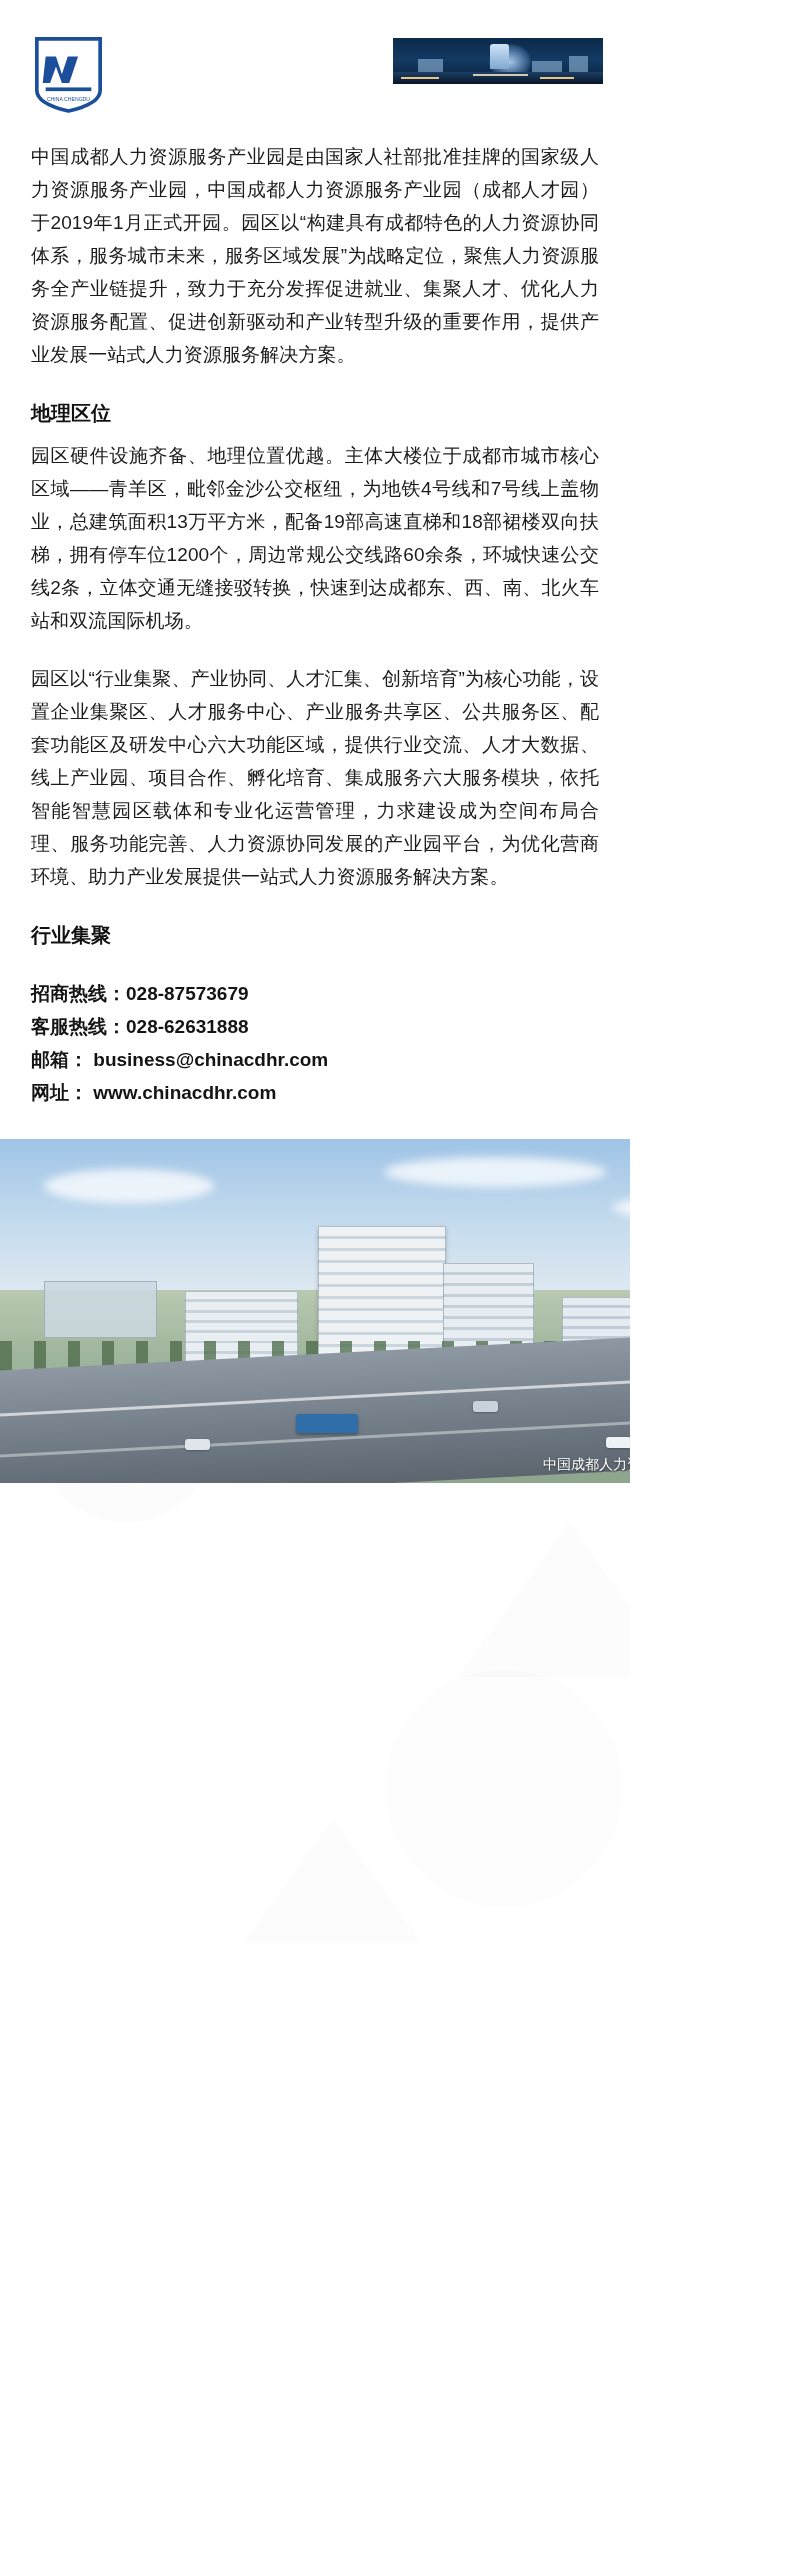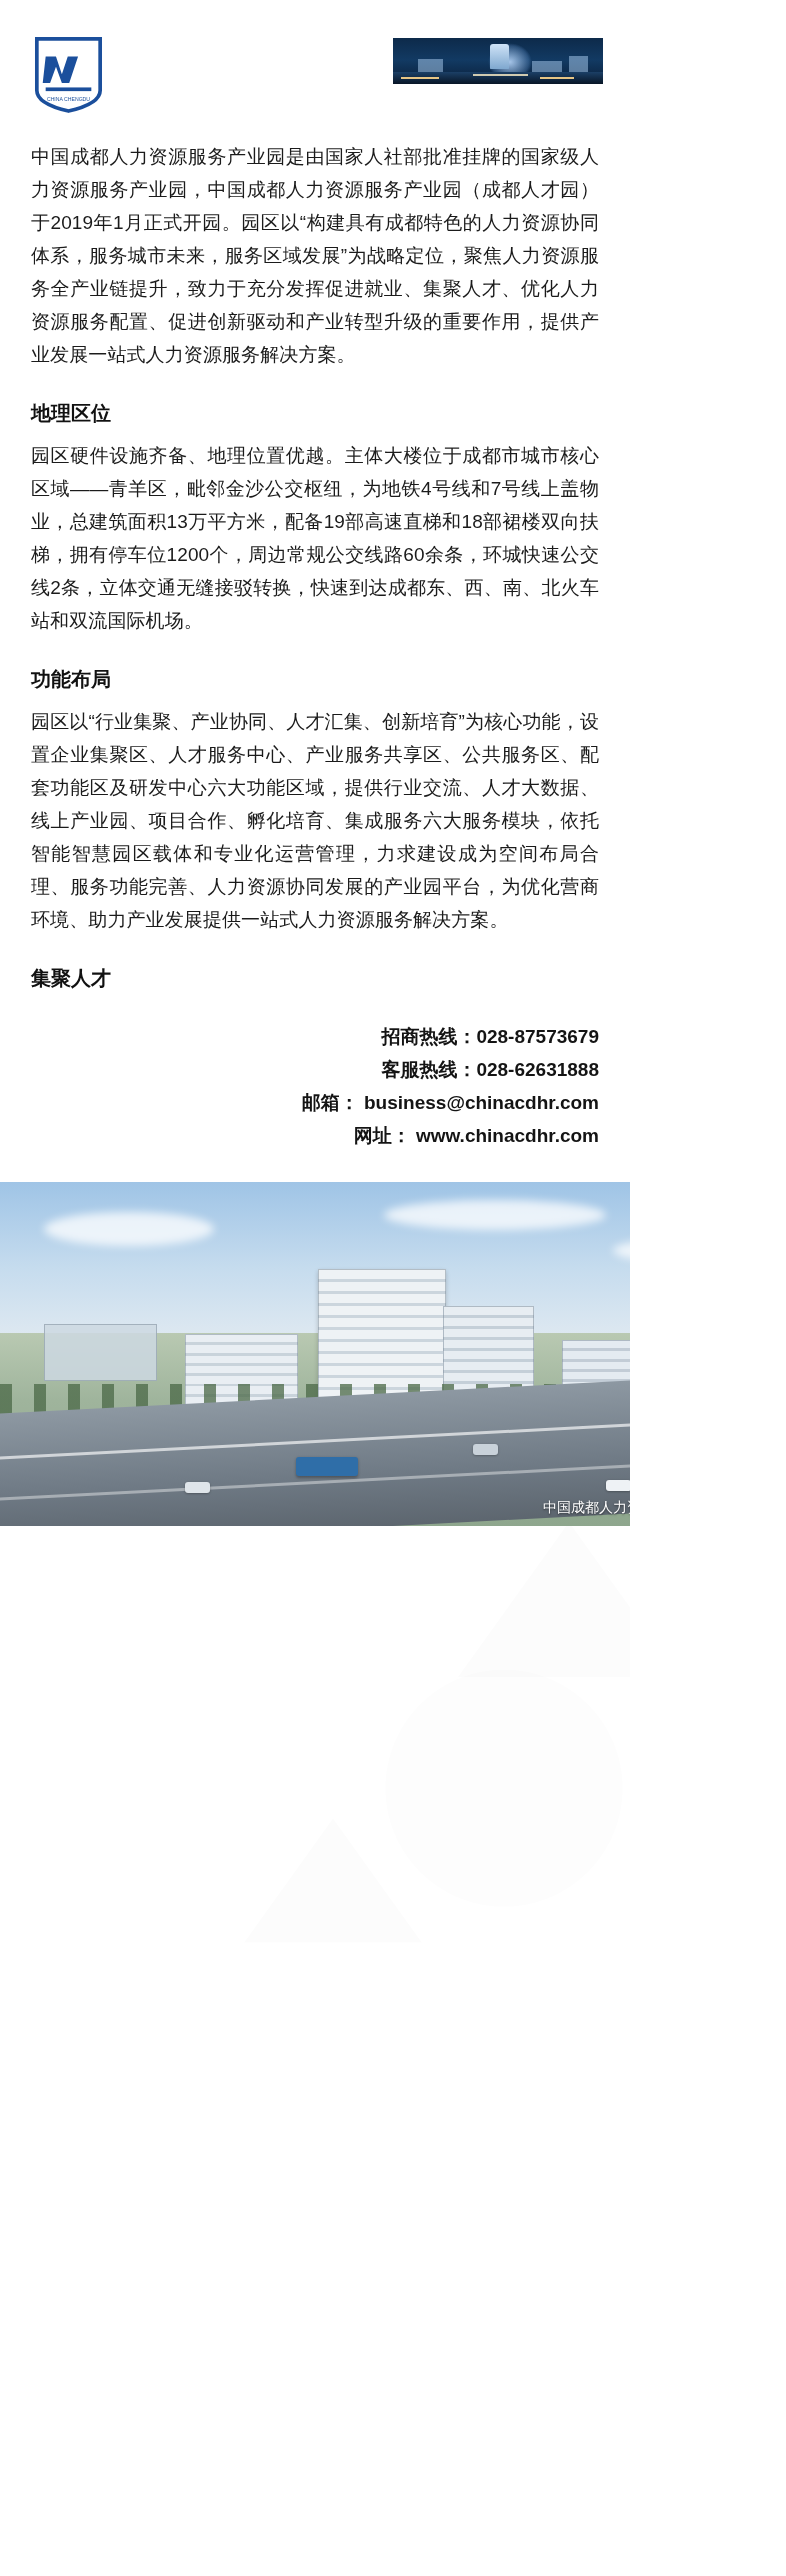--- a/index.html
+++ b/index.html
@@ -133,21 +133,20 @@
   h2.section {
     margin: 13.3px 0 9px 0;
     font-size: 20px;
     line-height: 34px;
     font-weight: bold;
     color: #111111;
   }
   .contact {
     margin-top: 25px;
     margin-bottom: 30px;
-    text-align: right;
   }
   .contact .line {
     font-size: 19px;
     line-height: 33px;
     font-weight: bold;
     color: #141414;
     white-space: nowrap;
   }
 
   
@@ -318,24 +317,23 @@
 
   </div>
 
   <div class="content">
 
     <p class="para">中国成都人力资源服务产业园是由国家人社部批准挂牌的国家级人力资源服务产业园，中国成都人力资源服务产业园（成都人才园）于2019年1月正式开园。园区以“构建具有成都特色的人力资源协同体系，服务城市未来，服务区域发展”为战略定位，聚焦人力资源服务全产业链提升，致力于充分发挥促进就业、集聚人才、优化人力资源服务配置、促进创新驱动和产业转型升级的重要作用，提供产业发展一站式人力资源服务解决方案。</p>
 
     <h2 class="section">地理区位</h2>
     <p class="para">园区硬件设施齐备、地理位置优越。主体大楼位于成都市城市核心区域——青羊区，毗邻金沙公交枢纽，为地铁4号线和7号线上盖物业，总建筑面积13万平方米，配备19部高速直梯和18部裙楼双向扶梯，拥有停车位1200个，周边常规公交线路60余条，环城快速公交线2条，立体交通无缝接驳转换，快速到达成都东、西、南、北火车站和双流国际机场。</p>
 
-    <h2 class="section">功能布局</h2>
     <p class="para">园区以“行业集聚、产业协同、人才汇集、创新培育”为核心功能，设置企业集聚区、人才服务中心、产业服务共享区、公共服务区、配套功能区及研发中心六大功能区域，提供行业交流、人才大数据、线上产业园、项目合作、孵化培育、集成服务六大服务模块，依托智能智慧园区载体和专业化运营管理，力求建设成为空间布局合理、服务功能完善、人力资源协同发展的产业园平台，为优化营商环境、助力产业发展提供一站式人力资源服务解决方案。</p>
 
-    <h2 class="section">集聚人才</h2>
+    <h2 class="section">行业集聚</h2>
 
     <div class="contact">
       <div class="line">招商热线：028-87573679</div>
       <div class="line">客服热线：028-62631888</div>
       <div class="line">邮箱： business@chinacdhr.com</div>
       <div class="line">网址： www.chinacdhr.com</div>
     </div>
 
   </div>
 

